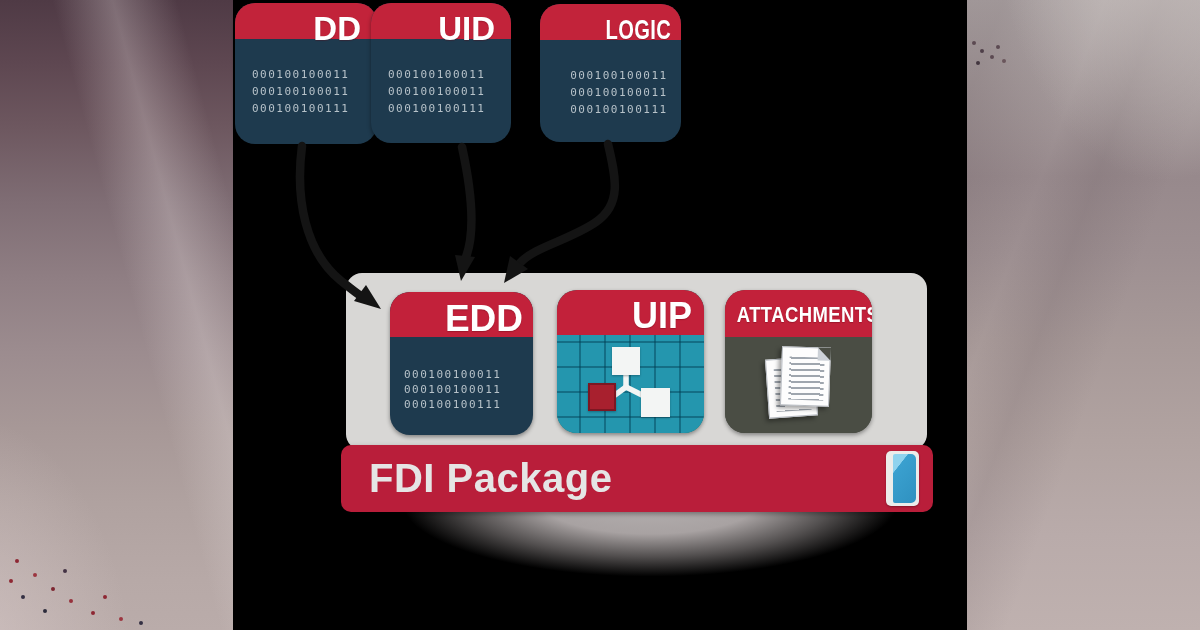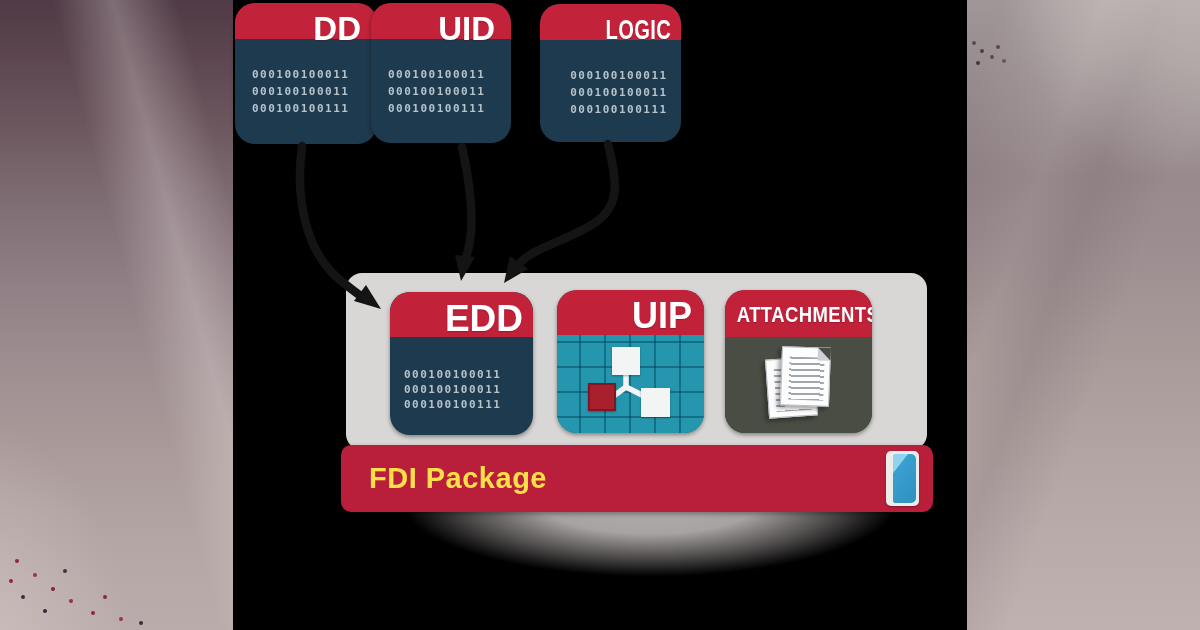--- a/index.html
+++ b/index.html
@@ -37,21 +37,21 @@
     background:radial-gradient(ellipse 50% 50% at 50% 36%, #b5b0b0 0%, #a8a2a2 35%,
                rgba(150,144,144,.55) 58%, rgba(120,114,114,0) 78%);}
 
   
   .card{position:absolute;border-radius:20px;overflow:hidden;background:#1e3a4e;
         box-shadow:0 2px 4px rgba(0,0,0,.4);}
   .card-header{height:36px;background:#c2233a;}
   .hdr-label{position:absolute;color:#fff;font-weight:bold;line-height:1;z-index:3;
              text-shadow:0 1px 1px rgba(90,10,20,.35);}
   .binary{position:absolute;left:0;right:0;display:flex;flex-direction:column;
-          font-family:"DejaVu Sans Mono",monospace;font-weight:bold;color:#b7c2c9;}
+          font-family:"DejaVu Sans Mono",monospace;font-weight:normal;color:#b7c2c9;}
   .binary span{white-space:pre;}
 
   
   .top-card{z-index:2;}
   .card-dd{left:235px;top:3px;width:142px;height:141px;}
   .card-uid{left:371px;top:3px;width:140px;height:140px;}
   .card-logic{left:540px;top:4px;width:141px;height:138px;text-align:center;}
   .top-card .hdr-label{top:9px;right:16px;font-size:33px;}
   .card-logic .hdr-label{top:12px;right:10px;font-size:28px;transform:scaleX(.72);
                          transform-origin:right center;letter-spacing:.5px;}
@@ -94,22 +94,22 @@
   .page-front{left:56px;top:10px;transform:rotate(2deg);}
   .page-front .fold{position:absolute;top:-1px;right:-1px;width:0;height:0;border-style:solid;
         border-width:0 13px 13px 0;border-color:#4a4d44 #4a4d44 #ccd1d7 #ccd1d7;}
 
   
   .arrows{position:absolute;left:0;top:0;z-index:5;pointer-events:none;}
 
   
   .banner{position:absolute;left:341px;top:445px;width:592px;height:67px;z-index:6;
           background:#b91e3a;border-radius:10px;box-shadow:0 2px 5px rgba(0,0,0,.35);}
-  .banner-label{position:absolute;left:28px;top:0;line-height:66px;color:#fde047;
-                font-weight:bold;font-size:29px;letter-spacing:.5px;}
+  .banner-label{position:absolute;left:28px;top:0;line-height:66px;color:#e5e5e5;
+                font-weight:bold;font-size:40px;letter-spacing:.5px;}
   .book{position:absolute;right:14px;top:6px;width:33px;height:55px;background:#ececea;
         border-radius:5px;box-shadow:0 1px 2px rgba(0,0,0,.3);}
   .book-inner{position:absolute;left:7px;top:3px;right:3px;bottom:3px;border-radius:2px 5px 5px 2px;
         background:linear-gradient(128deg,#8fd3ee 0%,#8fd3ee 24%,#3aa0cf 25%,#2f91c0 100%);}
 </style>
 </head>
 <body>
 
 <div class="stage">
 

